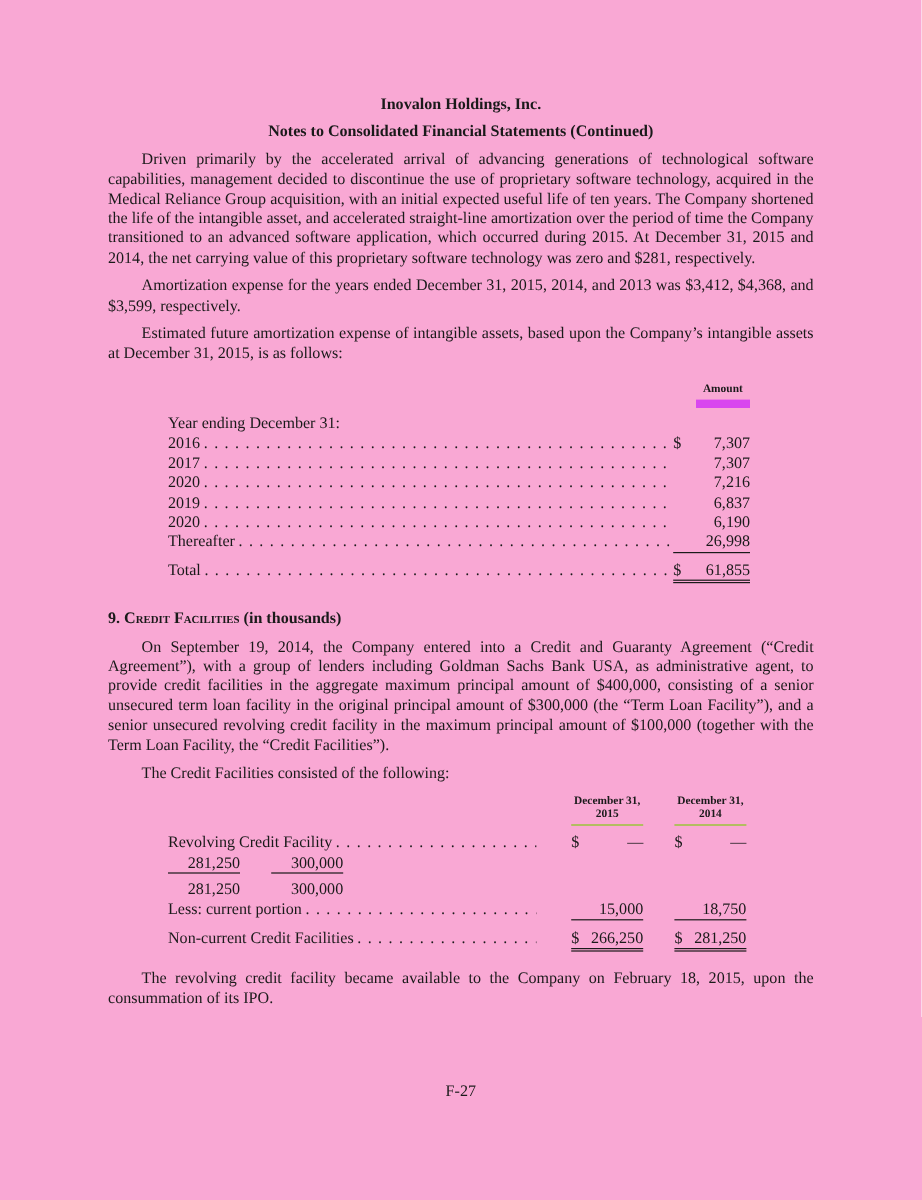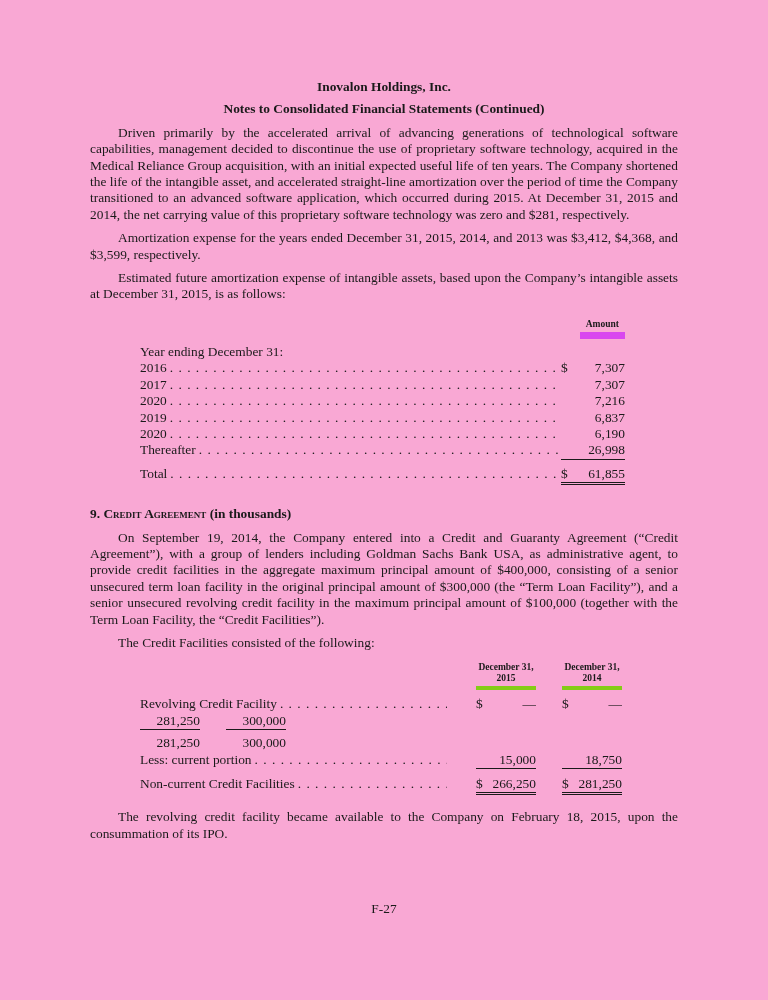--- a/index.html
+++ b/index.html
@@ -66,21 +66,21 @@
   
   .table2 { margin: 11px 0 0 50px; width: 482px; }
   .t2-headrow { display: flex; justify-content: flex-end; gap: 26px; margin-bottom: 6px; }
   .t2-head {
     width: 60px;
     flex-shrink: 0;
     text-align: center;
     font-size: 9.5px;
     font-weight: bold;
     line-height: 10.5px;
-    border-bottom: 4px solid #84cc16;
+    border-bottom: 1px solid #84cc16;
     padding-bottom: 3px;
   }
   .t2-row { display: flex; align-items: baseline; gap: 26px; }
   .t2-left { flex: 1; display: flex; align-items: baseline; overflow: hidden; }
   .cell {
     width: 60px;
     flex-shrink: 0;
     display: flex;
     justify-content: space-between;
     align-items: baseline;
@@ -172,21 +172,21 @@
       <div class="trow total-gap">
         <span class="t-label">Total</span>
           <span class="leader"></span>
           <span class="amt uu">
             <span>$</span>
             <span>61,855</span>
           </span>
       </div>
     </div>
 
-    <h2 class="section-heading s9"><span>9.</span> <span class="sc">Credit Agreement</span> <span>(in thousands)</span></h2>
+    <h2 class="section-heading s9"><span>9.</span> <span class="sc">Credit Facilities</span> <span>(in thousands)</span></h2>
 
     <p class="body">On September 19, 2014, the Company entered into a Credit and Guaranty Agreement (“Credit Agreement”), with a group of lenders including Goldman Sachs Bank USA, as administrative agent, to provide credit facilities in the aggregate maximum principal amount of $400,000, consisting of a senior unsecured term loan facility in the original principal amount of $300,000 (the “Term Loan Facility”), and a senior unsecured revolving credit facility in the maximum principal amount of $100,000 (together with the Term Loan Facility, the “Credit Facilities”).</p>
     <p class="body">The Credit Facilities consisted of the following:</p>
 
     <div class="table2">
       <div class="t2-headrow">
         <span class="t2-head"><span>December 31,</span><br><span>2015</span></span>
         <span class="t2-head"><span>December 31,</span><br><span>2014</span></span>
       </div>
       <div class="t2-row">

